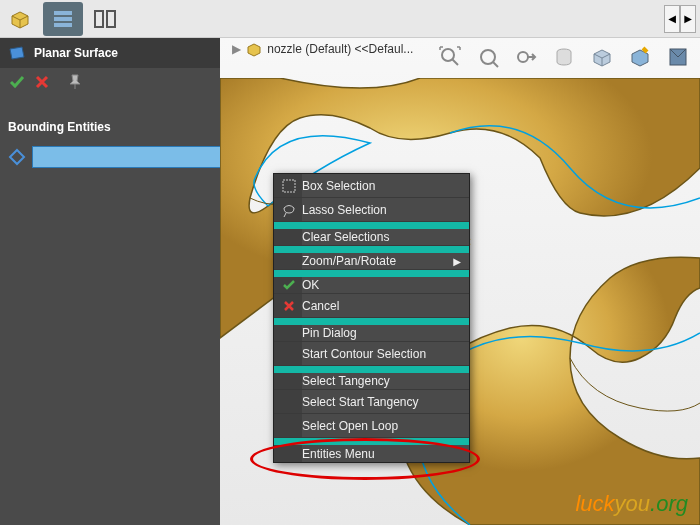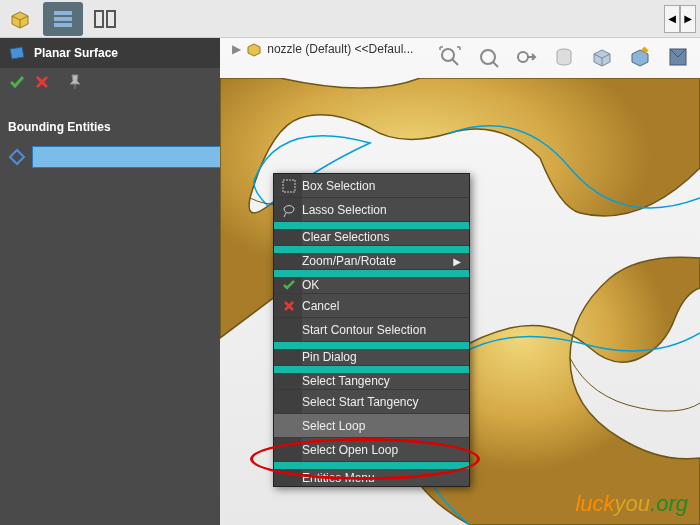--- a/index.html
+++ b/index.html
@@ -228,34 +228,31 @@
     <span>OK</span>
   </div>
   <div class="mitem">
     <span class="micon">
         <svg width="12" height="12" viewBox="0 0 12 12">
           <path d="M2 2 L10 10 M10 2 L2 10" stroke="#e53935" stroke-width="2.5"></path>
         </svg>
       </span>
     <span>Cancel</span>
   </div>
+  <div class="mitem divided">
+      <span>Pin Dialog</span>
+    </div>
   <div class="mitem">
       <span>Start Contour Selection</span>
     </div>
   <div class="mitem divided">
-      <span>Pin Dialog</span>
-    </div>
-  <div class="mitem divided">
       <span>Select Tangency</span>
     </div>
   <div class="mitem">
       <span>Select Start Tangency</span>
-    </div>
-  <div class="mitem highlighted">
-      <span>Select Loop</span>
     </div>
   <div class="mitem">
       <span>Select Open Loop</span>
     </div>
   <div class="mitem divided">
       <span>Entities Menu</span>
     </div>
 </div>
 
 <div class="red-oval"></div>

